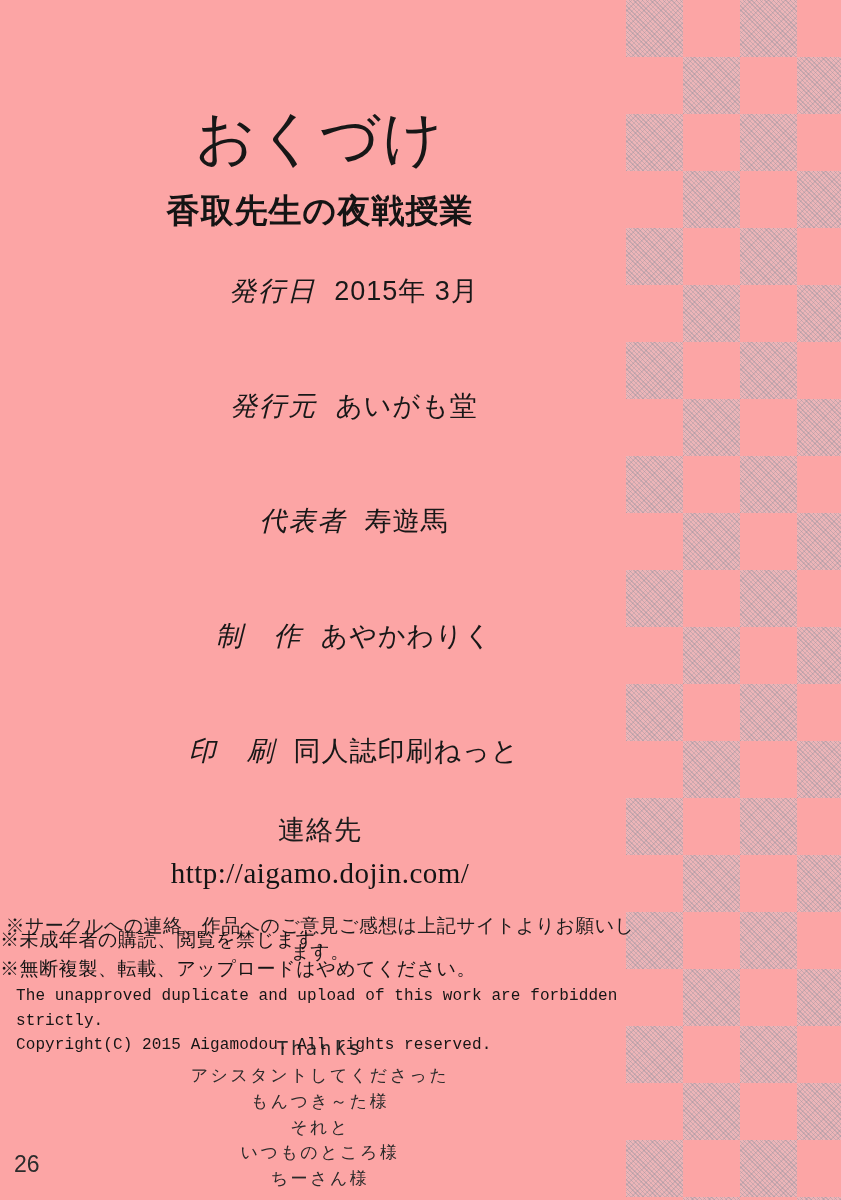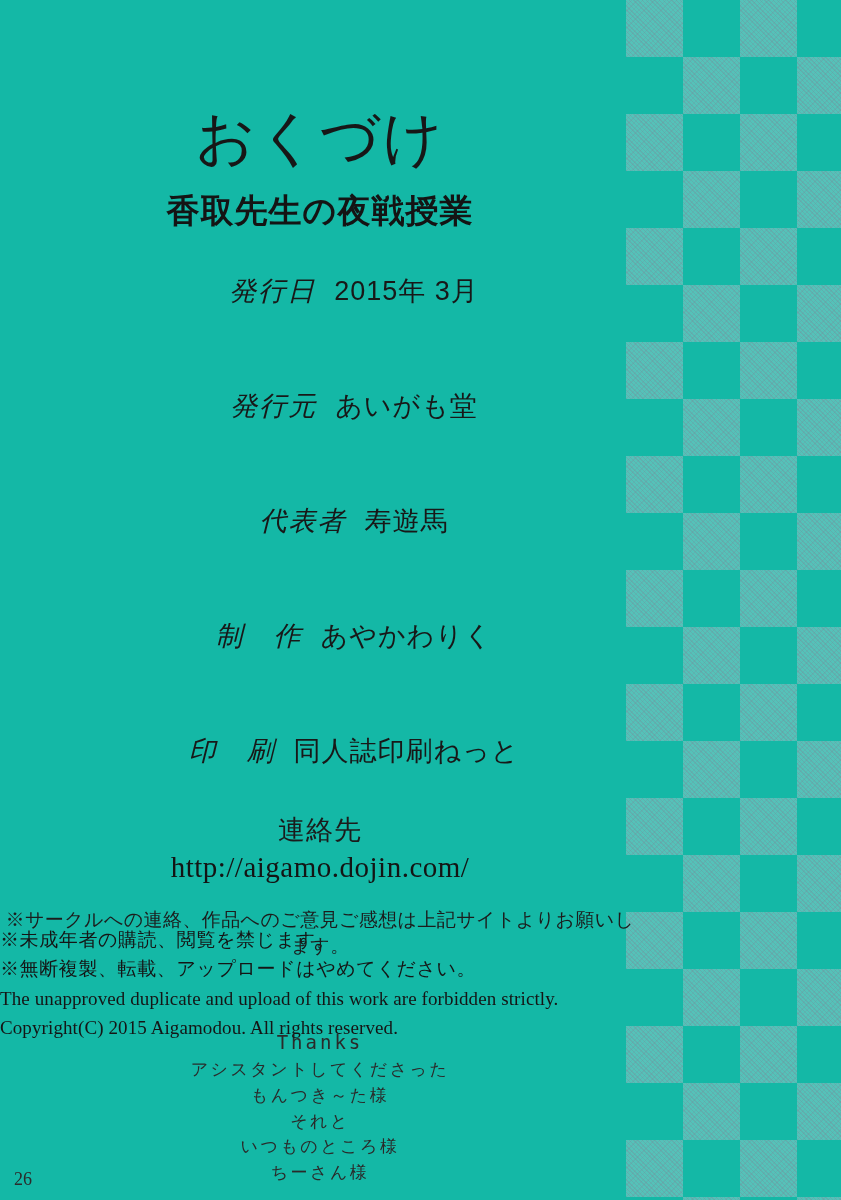--- a/index.html
+++ b/index.html
@@ -9,21 +9,21 @@
   }
   body {
     font-family: "Liberation Sans", sans-serif;
     color: #1b1b1b;
   }
   .page {
     position: relative;
     width: 841px;
     height: 1200px;
     overflow: hidden;
-    background: #14b8a6;
+    background: #fca5a5;
   }
 
   
   .checker {
     position: absolute;
     top: 0;
     right: 0;
     width: 215px;
     height: 1200px;
     pointer-events: none;
@@ -82,20 +82,21 @@
     font-size: 27px;
     line-height: 1.5;
     letter-spacing: 1px;
     margin-top: 2px;
     text-align: center;
   }
   .url {
     font-family: "Liberation Serif", serif;
     font-size: 29px;
     letter-spacing: 0.5px;
+    margin-top: 6px;
     color: #141414;
   }
   .note-site {
     font-size: 19px;
     letter-spacing: 0.4px;
     margin-top: 23px;
     color: #1c1c1c;
   }
 
   
@@ -124,33 +125,34 @@
     width: 640px;
     text-align: left;
   }
   .legal-jp {
     font-size: 19px;
     letter-spacing: 0.6px;
     line-height: 1.55;
     color: #151515;
   }
   .legal-en {
-    font-family: Liberation Serif, serif;
-    font-size: 19px;
+    font-family: Liberation Mono, monospace;
+    font-size: 16px;
     letter-spacing: 0.1px;
     line-height: 1.55;
     color: #151515;
+    padding-left: 16px;
   }
 
   .page-number {
     position: absolute;
     left: 14px;
-    bottom: 10px;
-    font-family: Liberation Serif, serif;
-    font-size: 18px;
+    bottom: 22px;
+    font-family: Liberation Sans, sans-serif;
+    font-size: 23px;
     color: #2b2b2b;
   }
 </style>
 </head>
 <body>
 
 <div class="page">
 
   <div class="checker" id="checker">
       <div class="sq" style="left: 0px; top: 0px;"></div>

